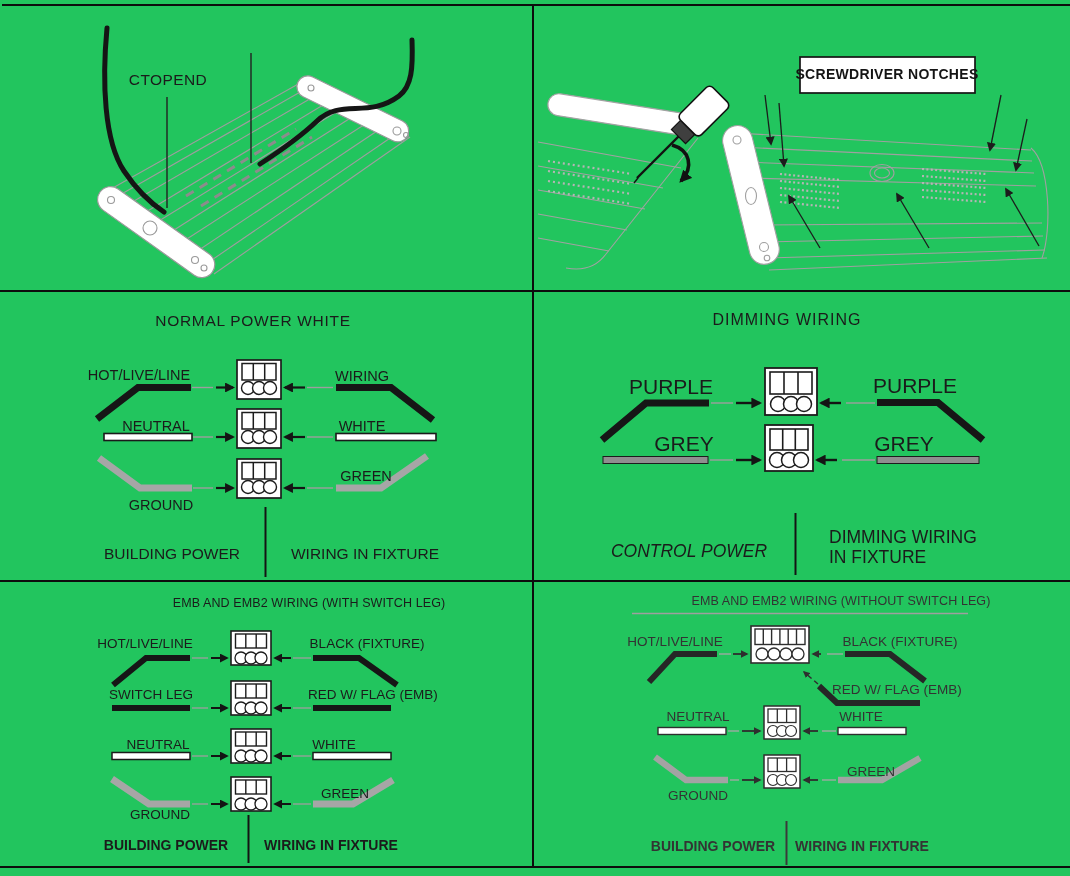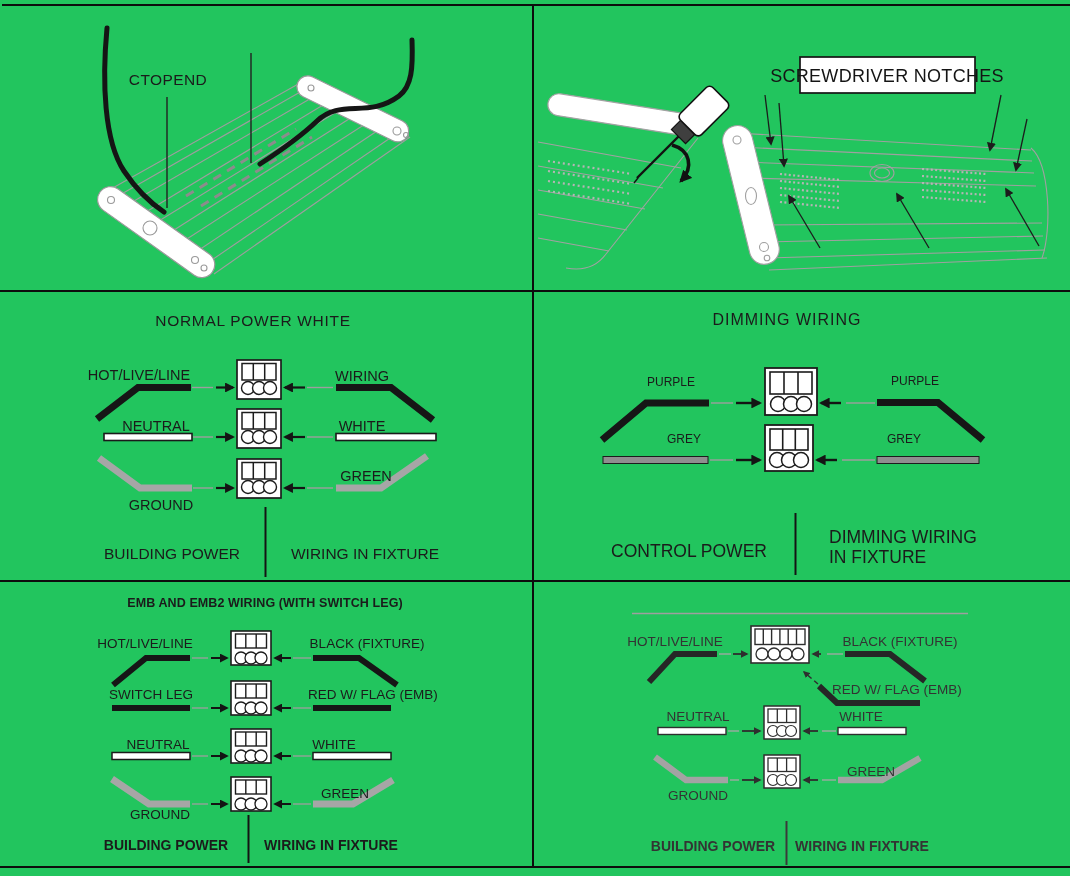--- a/index.html
+++ b/index.html
@@ -6,29 +6,29 @@
   .page{position:relative;width:1070px;height:876px;background:#22c55e;overflow:hidden;
         font-family:"Liberation Sans",sans-serif;}
   .gridline{position:absolute;background:#0d0d0d;}
   .panel{position:absolute;}
   .panel svg{position:absolute;left:0;top:0;}
   .lbl{position:absolute;transform:translateX(-50%);white-space:nowrap;line-height:1.05;
        color:#1b1b1b;}
   .lbl-l{position:absolute;white-space:nowrap;line-height:1.05;color:#1b1b1b;}
   .title-md{font-size:15.5px;letter-spacing:.7px;}
   .title-lg{font-size:16px;letter-spacing:1px;}
-  .title-sm{font-size:12.5px;font-weight:bold;letter-spacing:.1px;}
+  .title-sm{font-size:12.5px;font-weight:normal;letter-spacing:.1px;margin-left:44px;}
   .wl{font-size:14.5px;}
-  .wl-lg{font-size:12px;}
+  .wl-lg{font-size:21px;}
   .wl-sm{font-size:13.5px;}
   .foot{font-size:15.5px;}
   .foot-lg{font-size:17.5px;}
   .foot-b{font-size:14px;font-weight:bold;}
   .ink-soft{color:#333;}
-  .callout-box-text{font-size:18px;font-weight:normal;letter-spacing:.3px;color:#141414;}
+  .callout-box-text{font-size:14px;font-weight:bold;letter-spacing:.3px;color:#141414;}
 </style>
 </head>
 <body>
 
 <div class="page">
 
   <div class="gridline" style="left:2px;top:4px;width:1068px;height:2px;"></div>
   <div class="gridline" style="left:532px;top:4px;width:2px;height:864px;"></div>
   <div class="gridline" style="left:0;top:290px;width:1070px;height:2px;"></div>
   <div class="gridline" style="left:0;top:580px;width:1070px;height:2px;"></div>
@@ -271,21 +271,21 @@
       <line x1="303" y1="168" x2="283" y2="168" stroke="#141414" stroke-width="2.4" marker-end="url(#mkmr)"></line>
       <line x1="308" y1="168" x2="341" y2="168" stroke="#9e9e9e" stroke-width="1.4"></line>
       <rect x="343" y="164.5" width="102" height="7" fill="#8f8f8f" stroke="#1c1c1c" stroke-width="1"></rect>
       <line x1="261.5" y1="221" x2="261.5" y2="283" stroke="#141414" stroke-width="2"></line>
     </svg>
     <div class="lbl title-lg" style="left:253px;top:20px;">DIMMING WIRING</div>
     <div class="lbl wl-lg" style="left:137px;top:84px;">PURPLE</div>
     <div class="lbl wl-lg" style="left:381px;top:83px;">PURPLE</div>
     <div class="lbl wl-lg" style="left:150px;top:141px;">GREY</div>
     <div class="lbl wl-lg" style="left:370px;top:141px;">GREY</div>
-    <div class="lbl foot-lg" style="left:155px;top:250px;">CONTROL POWER</div>
+    <div class="lbl foot-lg" style="left:155px;top:250px;font-style:italic;">CONTROL POWER</div>
     <div class="lbl-l foot-lg" style="left:295px;top:236px;">DIMMING WIRING</div>
     <div class="lbl-l foot-lg" style="left:295px;top:256px;">IN FIXTURE</div>
   </section>
 
   <section class="panel" style="left:0;top:582px;width:532px;height:284px;">
     <svg width="532" height="284" viewBox="0 0 532 284">
       <defs>
         <marker id="mkbl" viewBox="0 0 10 10" refX="8" refY="5" markerWidth="4.5" markerHeight="4.5" orient="auto-start-reverse">
           <path d="M0,0 L10,5 L0,10 Z" fill="#141414"></path>
         </marker>
@@ -426,20 +426,21 @@
         <line x1="252.6" y1="176" x2="252.6" y2="189.5" stroke-width="1.3"></line>
         <circle cx="239" cy="198" r="5.5" stroke-width="1.2"></circle>
           <circle cx="248" cy="198" r="5.5" stroke-width="1.2"></circle>
           <circle cx="257" cy="198" r="5.5" stroke-width="1.2"></circle>
       </g>
       <line x1="284" y1="198" x2="270" y2="198" stroke="#2e2e2e" stroke-width="1.8" marker-end="url(#mkbr)"></line>
       <line x1="288" y1="198" x2="302" y2="198" stroke="#a8a8a8" stroke-width="1.3"></line>
       <polyline points="304,198 348,198 386,176" fill="none" stroke="#a3a3a3" stroke-width="6.5"></polyline>
       <line x1="252.5" y1="239" x2="252.5" y2="283" stroke="#3a3a3a" stroke-width="2"></line>
     </svg>
+    <div class="lbl title-sm ink-soft" style="left:263px;top:13px;">EMB AND EMB2 WIRING (WITHOUT SWITCH LEG)</div>
     <div class="lbl wl-sm ink-soft" style="left:141px;top:53px;">HOT/LIVE/LINE</div>
     <div class="lbl wl-sm ink-soft" style="left:366px;top:53px;">BLACK (FIXTURE)</div>
     <div class="lbl wl-sm ink-soft" style="left:363px;top:101px;">RED W/ FLAG (EMB)</div>
     <div class="lbl wl-sm ink-soft" style="left:164px;top:128px;">NEUTRAL</div>
     <div class="lbl wl-sm ink-soft" style="left:327px;top:128px;">WHITE</div>
     <div class="lbl wl-sm ink-soft" style="left:164px;top:207px;">GROUND</div>
     <div class="lbl wl-sm ink-soft" style="left:337px;top:183px;">GREEN</div>
     <div class="lbl foot-b ink-soft" style="left:179px;top:257px;">BUILDING POWER</div>
     <div class="lbl foot-b ink-soft" style="left:328px;top:257px;">WIRING IN FIXTURE</div>
   </section>

